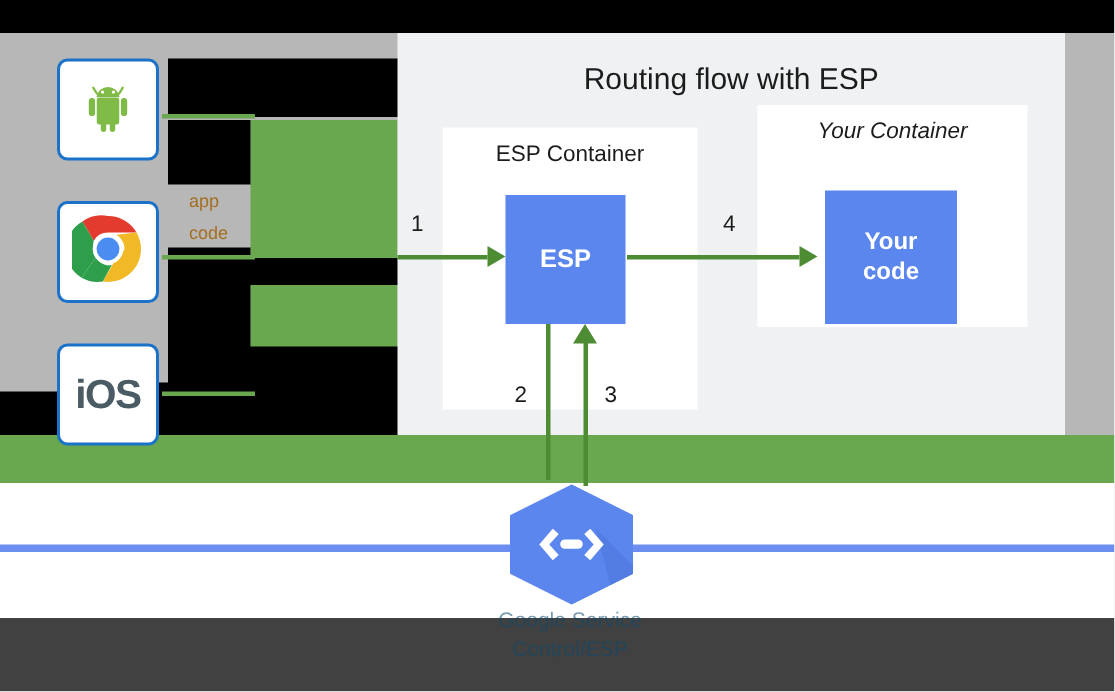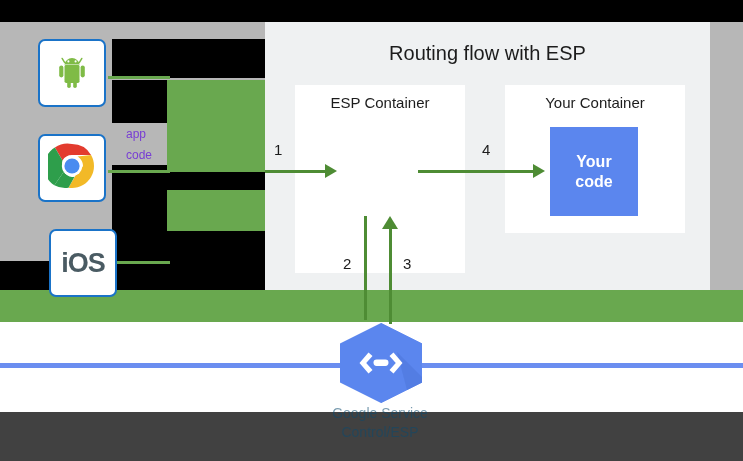--- a/index.html
+++ b/index.html
@@ -22,40 +22,40 @@
 
   
   .redact{position:absolute;background:#000000;}
 
   
   .icon-tile{position:absolute;width:68px;height:68px;background:#ffffff;
              border:2px solid #1a73c8;border-radius:7px;box-sizing:border-box;
              display:flex;align-items:center;justify-content:center;}
   #tile-android{left:38px;top:39px;}
   #tile-chrome{left:38px;top:134px;}
-  #tile-ios{left:49px;top:229px;}
+  #tile-ios{left:38px;top:229px;}
   .ios-text{font-size:27px;font-weight:bold;color:#4a5b63;letter-spacing:-1px;
             font-family:"Liberation Sans",sans-serif;}
 
   
   .stub{position:absolute;height:3px;background:#69a84f;}
 
   
-  .ghost-text{position:absolute;color:#6d28d9;font-size:12px;line-height:15px;
+  .ghost-text{position:absolute;color:#a16207;font-size:12px;line-height:15px;
               font-family:"Liberation Sans",sans-serif;opacity:.85;white-space:nowrap;}
 
   
   #diagram-panel{position:absolute;left:265px;top:22px;width:445px;height:268px;
                  background:#eff1f2;}
   #diagram-title{position:absolute;left:0;top:20px;width:445px;text-align:center;
                  font-size:20px;color:#1c1c1c;}
 
   .container-box{position:absolute;background:#ffffff;}
   #esp-container{left:295px;top:85px;width:170px;height:188px;}
-  #your-container{left:505px;top:85px;width:180px;height:148px;}
+  #your-container{left:505px;top:70px;width:180px;height:148px;font-style:italic;}
   .container-label{position:absolute;width:100%;top:9px;text-align:center;
                    font-size:15px;color:#1c1c1c;}
 
   .blue-box{position:absolute;background:#5b86ee;display:flex;align-items:center;
             justify-content:center;text-align:center;color:#ffffff;font-weight:bold;}
   #esp-box{left:337px;top:130px;width:80px;height:86px;font-size:17px;}
   #yourcode-box{left:550px;top:127px;width:88px;height:89px;font-size:16px;line-height:20px;}
 
   
   .arrow-line{position:absolute;background:#4e8c34;}
@@ -139,20 +139,23 @@
     <span class="ios-text">iOS</span>
   </div>
 
   <div id="diagram-panel">
     <div id="diagram-title">Routing flow with ESP</div>
   </div>
 
   <div class="container-box" id="esp-container">
     <div class="container-label">ESP Container</div>
   </div>
+  <div class="blue-box" id="esp-box">
+    <span>ESP</span>
+  </div>
 
   <div class="container-box" id="your-container">
     <div class="container-label">Your Container</div>
   </div>
   <div class="blue-box" id="yourcode-box">
     <span>
       <span>Your</span><br>
       <span>code</span>
     </span>
   </div>

